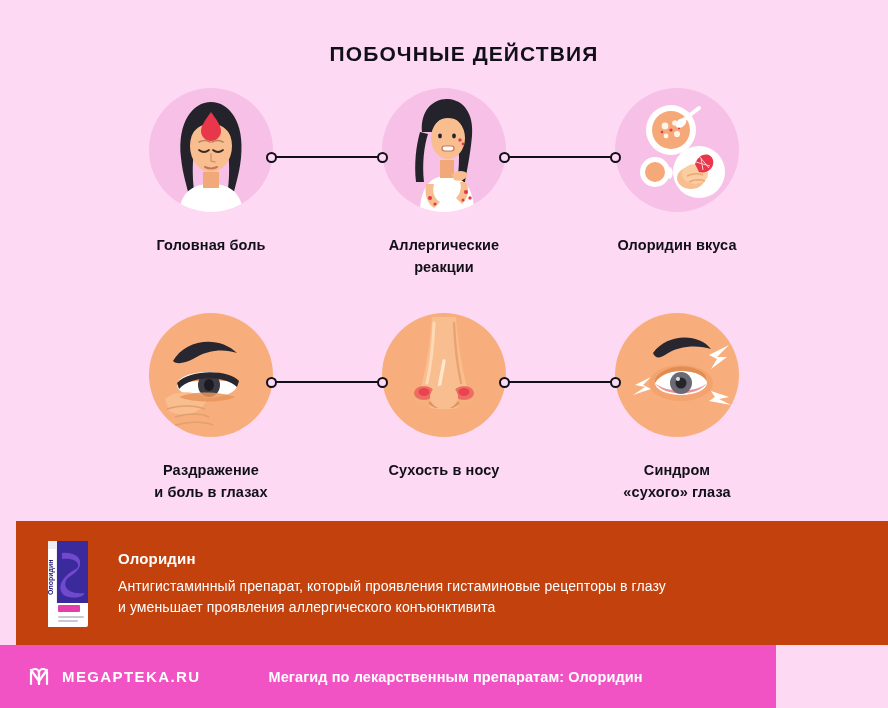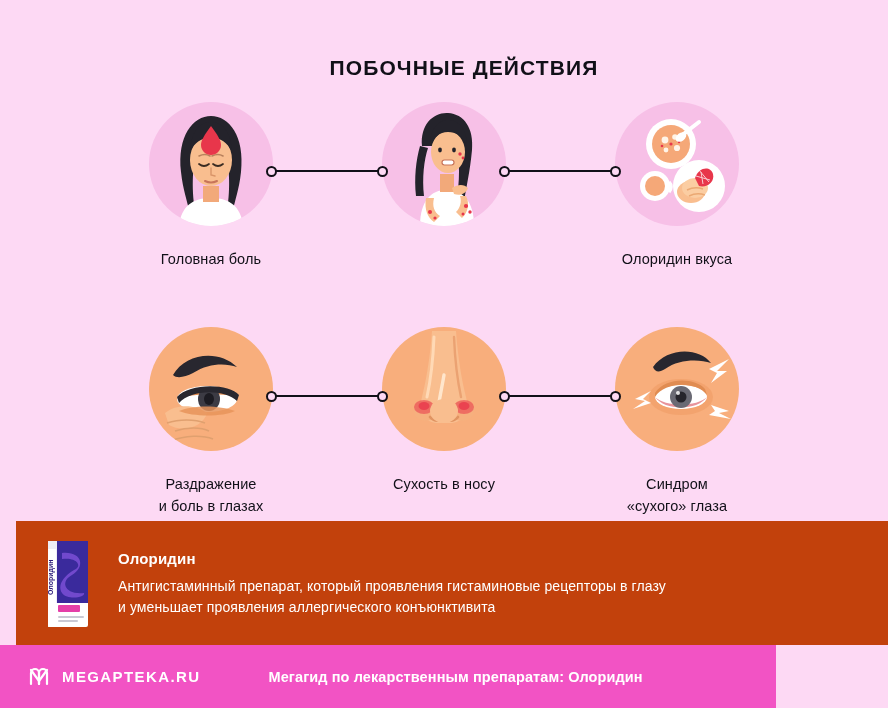--- a/index.html
+++ b/index.html
@@ -12,27 +12,27 @@
   }
   .page { width:888px; height:708px; position:relative; background:#FDD9F4; }
 
   
   .title {
     text-align:center;
     font-size:21px;
     font-weight:bold;
     letter-spacing:1.1px;
     color:#111018;
-    padding-top:56px;
+    padding-top:42px;
     text-transform:uppercase;
     margin-left:40px;
   }
 
   
-  .row { position:relative; width:888px; height:215px; }
+  .row { position:relative; width:888px; height:215px;font-weight:bold; }
   .row.row1 { margin-top:22px; }
   .row.row2 { margin-top:10px; }
 
   .cell {
     position:absolute;
     width:230px;
     top:0;
     text-align:center;
   }
   .cell.c1 { left:96px; }
@@ -195,20 +195,22 @@
 
           <path d="M70 86 C76 82 82 82 86 86 C84 92 78 94 72 92 Z" fill="#F9BE8F"></path>
 
           <circle cx="48" cy="110" r="2" fill="#E8364B"></circle>
           <circle cx="53" cy="116" r="1.6" fill="#E8364B"></circle>
           <circle cx="84" cy="104" r="2.1" fill="#E8364B"></circle>
           <circle cx="88" cy="110" r="1.7" fill="#E8364B"></circle>
           <circle cx="81" cy="112" r="1.5" fill="#E8364B"></circle>
         </svg>
       </div>
+      <div class="caption" style="white-space:pre-line">Аллергические
+реакции</div>
     </div>
 
     <div class="cell c3">
       <div class="circle pinkbg">
         <svg width="124" height="124" viewBox="0 0 124 124">
 
           <circle cx="56" cy="42" r="25" fill="#FFFFFF"></circle>
           <circle cx="56" cy="42" r="19" fill="#F5A878"></circle>
           <circle cx="50" cy="38" r="3.4" fill="#FFF4E8"></circle>
           <circle cx="60" cy="35" r="2.8" fill="#FFF4E8"></circle>

